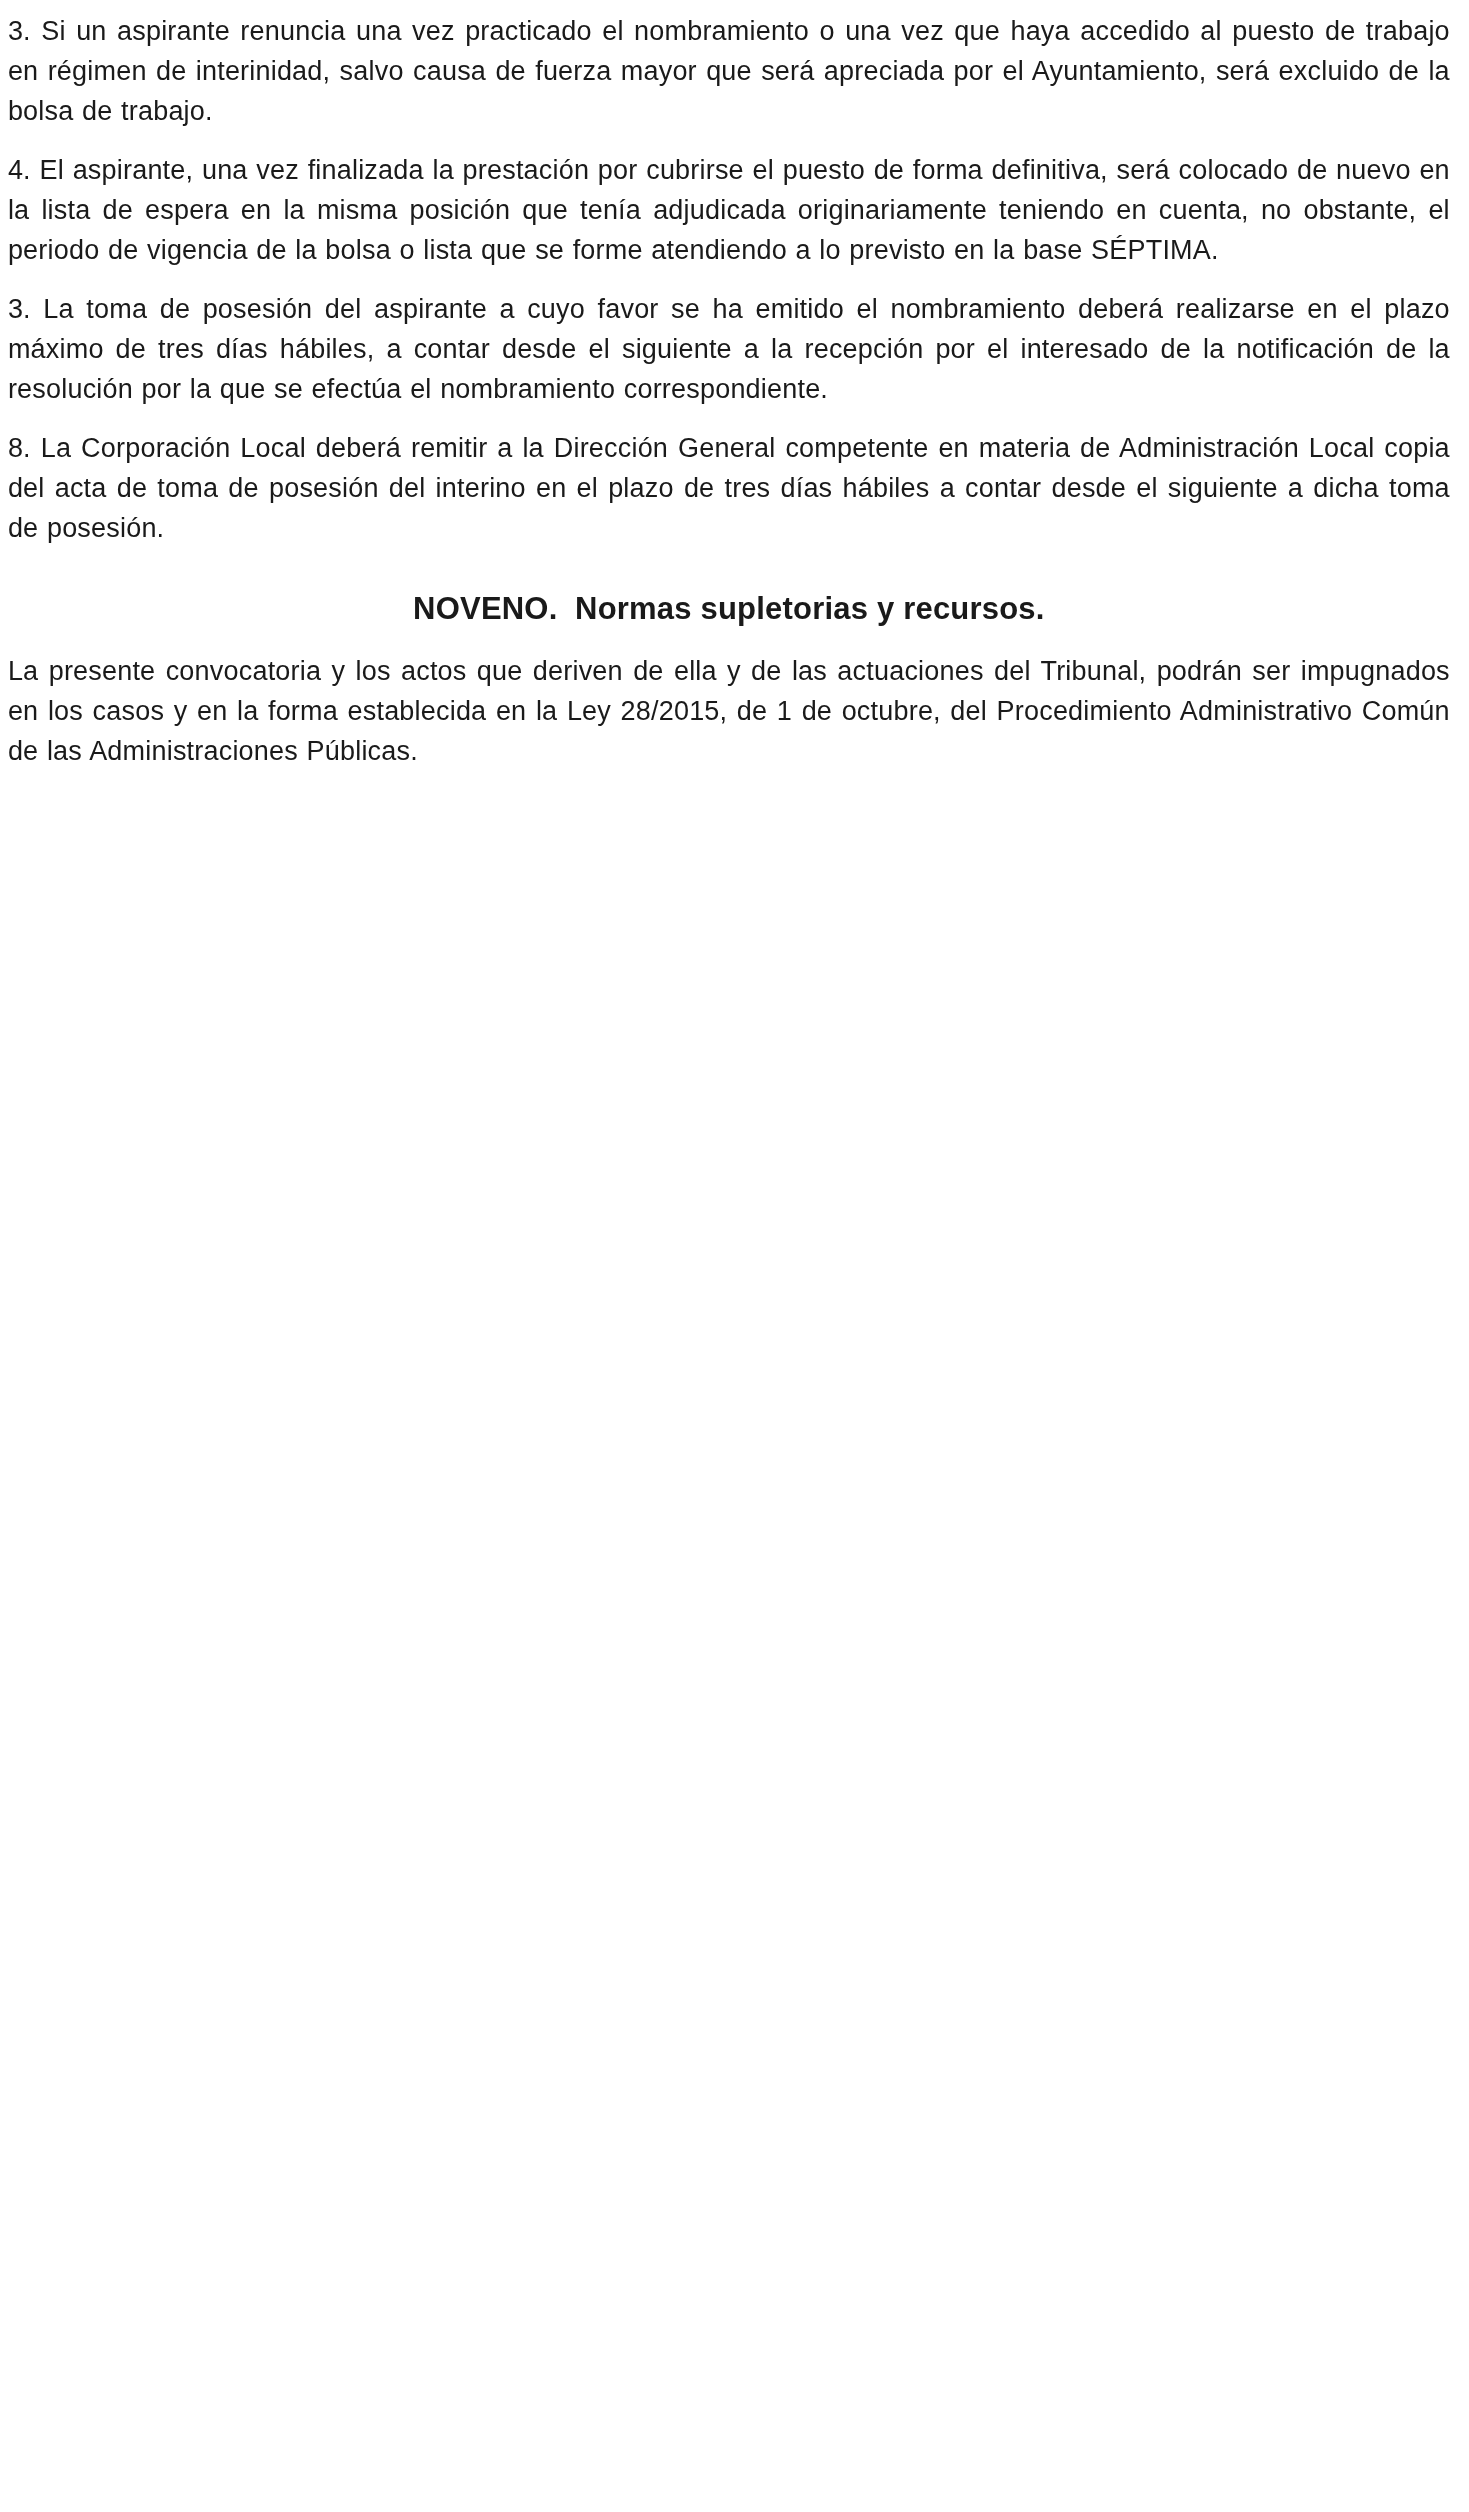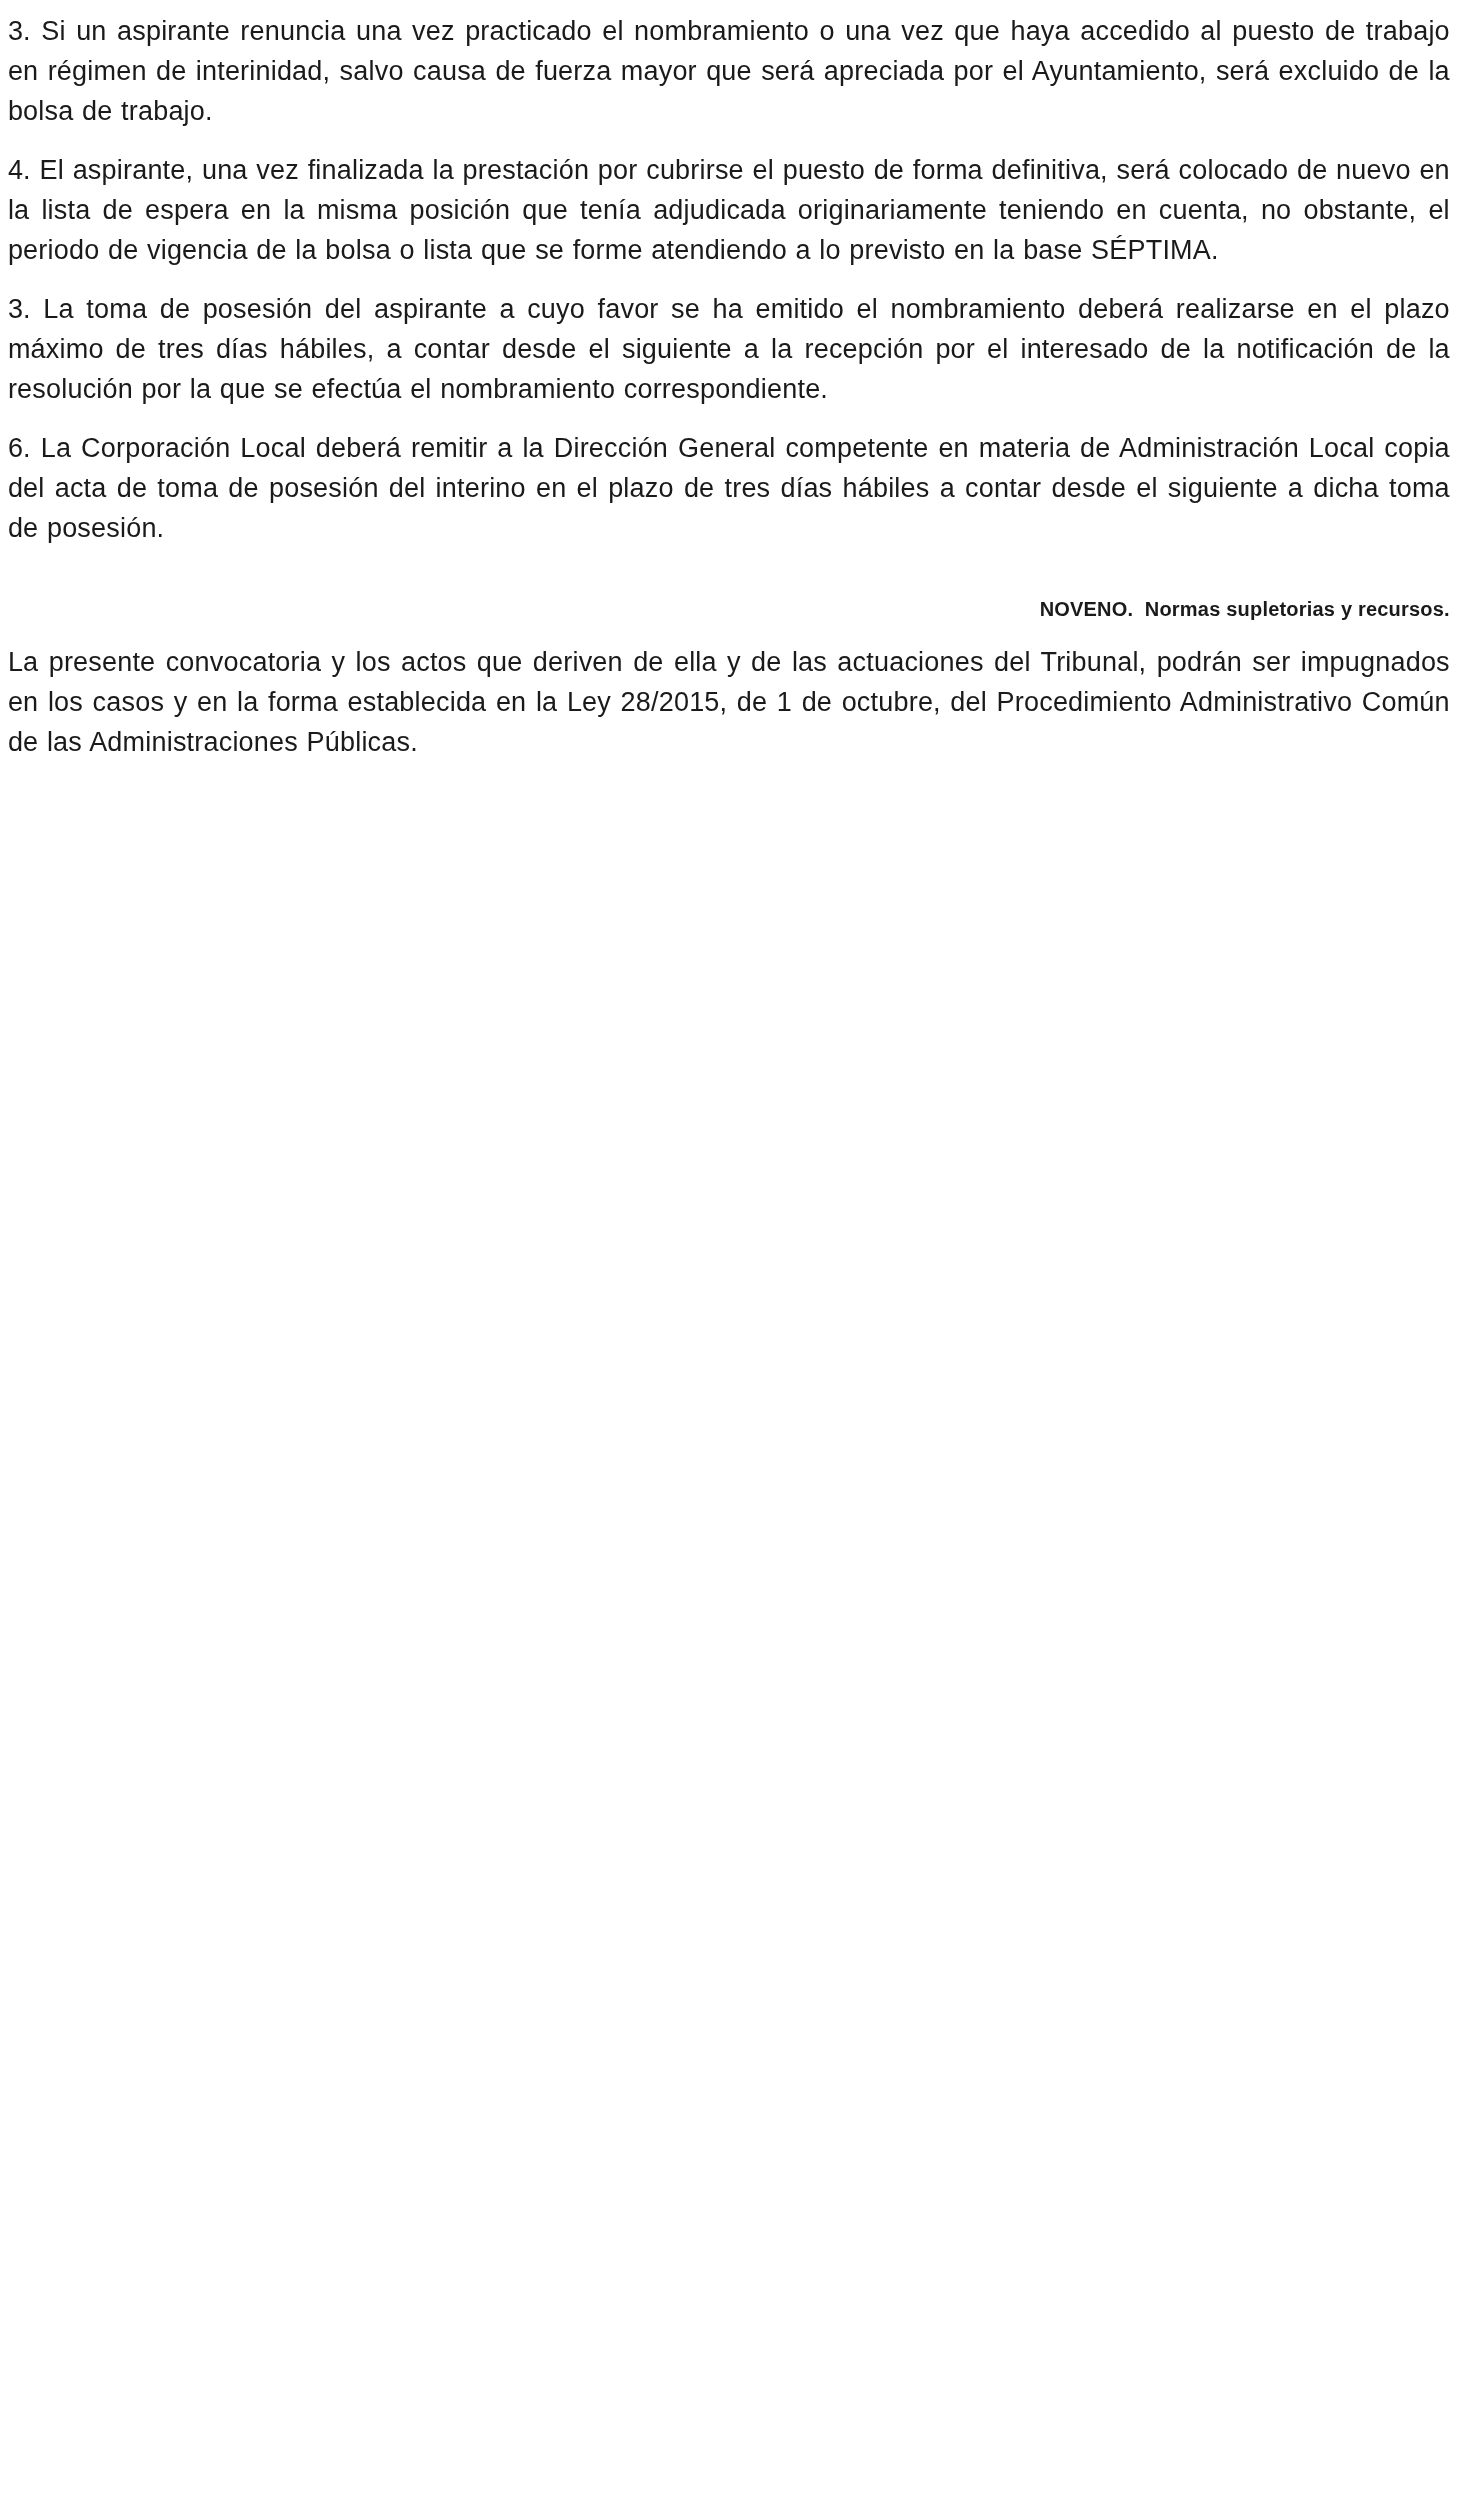--- a/index.html
+++ b/index.html
@@ -24,39 +24,39 @@
   .doc-paragraph {
     margin: 0 0 19px 0;
     font-size: 27px;
     line-height: 40px;
     text-align: justify;
     text-justify: inter-word;
     letter-spacing: 0.2px;
     word-spacing: 0.9px;
   }
   .doc-heading {
-    margin: 41px 0 13px 0;
-    font-size: 20px;
+    margin: 41px 0 22px 0;
+    font-size: 31px;
     line-height: 40px;
     font-weight: bold;
-    text-align: right;
+    text-align: center;
     white-space: pre-wrap;
     letter-spacing: 0.2px;
   }
 </style>
 </head>
 <body>
 
 <div class="page">
   <p class="doc-paragraph">3. Si un aspirante renuncia una vez practicado el nombramiento o una vez que haya accedido al puesto de trabajo en régimen de interinidad, salvo causa de fuerza mayor que será apreciada por el Ayuntamiento, será excluido de la bolsa de trabajo.</p>
 
   <p class="doc-paragraph">4. El aspirante, una vez finalizada la prestación por cubrirse el puesto de forma definitiva, será colocado de nuevo en la lista de espera en la misma posición que tenía adjudicada originariamente teniendo en cuenta, no obstante, el periodo de vigencia de la bolsa o lista que se forme atendiendo a lo previsto en la base SÉPTIMA.</p>
 
   <p class="doc-paragraph">3. La toma de posesión del aspirante a cuyo favor se ha emitido el nombramiento deberá realizarse en el plazo máximo de tres días hábiles, a contar desde el siguiente a la recepción por el interesado de la notificación de la resolución por la que se efectúa el nombramiento correspondiente.</p>
 
-  <p class="doc-paragraph">6. La Corporación Local deberá remitir a la Dirección General competente en materia de Administración Local copia del acta de toma de posesión del interino en el plazo de tres días hábiles a contar desde el siguiente a dicha toma de posesión.</p>
+  <p class="doc-paragraph">8. La Corporación Local deberá remitir a la Dirección General competente en materia de Administración Local copia del acta de toma de posesión del interino en el plazo de tres días hábiles a contar desde el siguiente a dicha toma de posesión.</p>
 
   <h2 class="doc-heading">NOVENO.  Normas supletorias y recursos.</h2>
 
 
   <p class="doc-paragraph">La presente convocatoria y los actos que deriven de ella y de las actuaciones del Tribunal, podrán ser impugnados en los casos y en la forma establecida en la Ley 28/2015, de 1 de octubre, del Procedimiento Administrativo Común de las Administraciones Públicas.</p>
 </div>
 
 
 </body></html>

